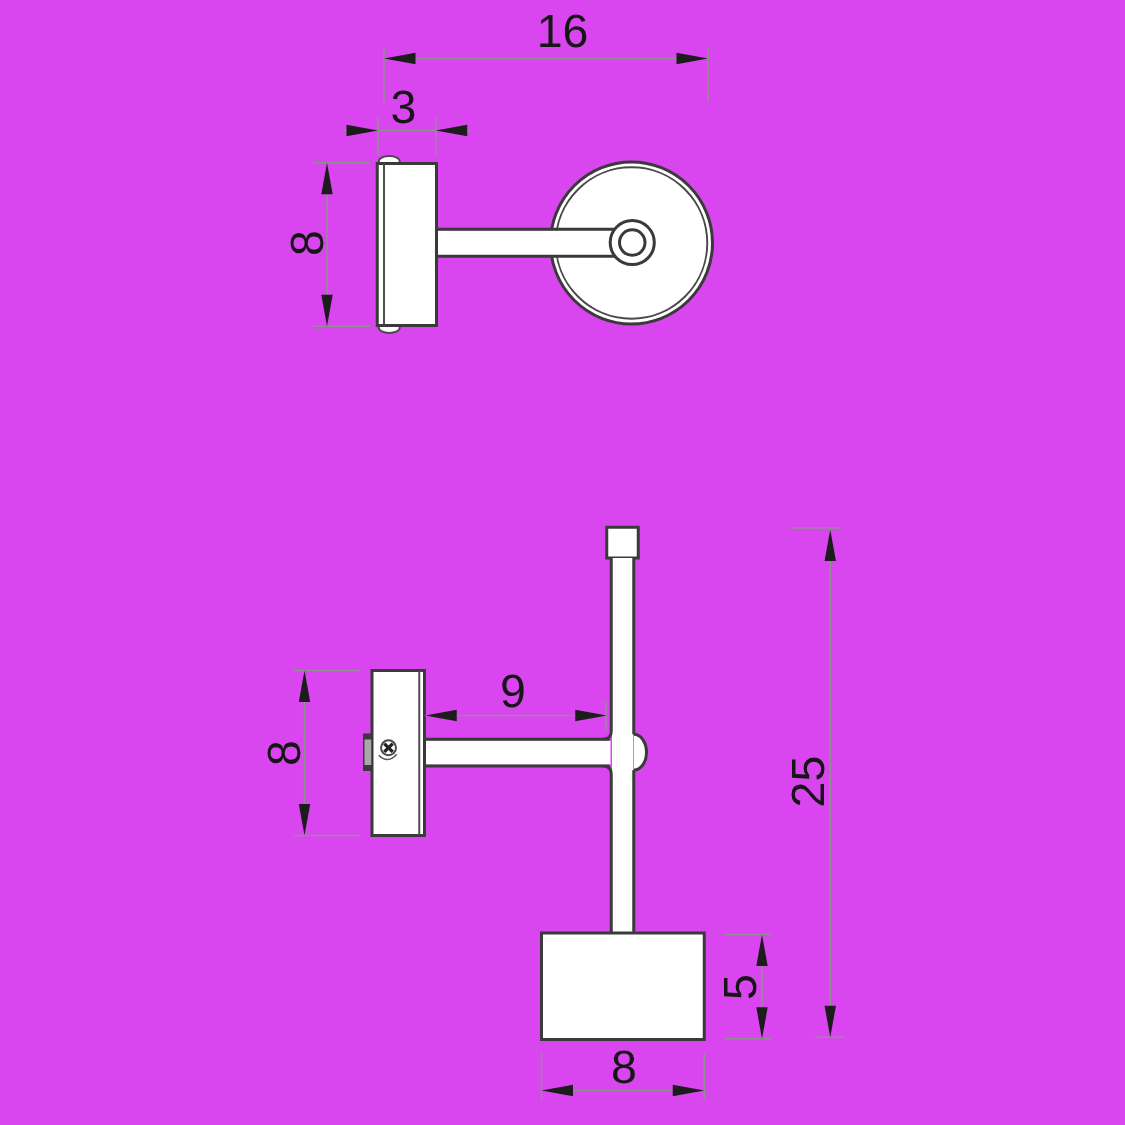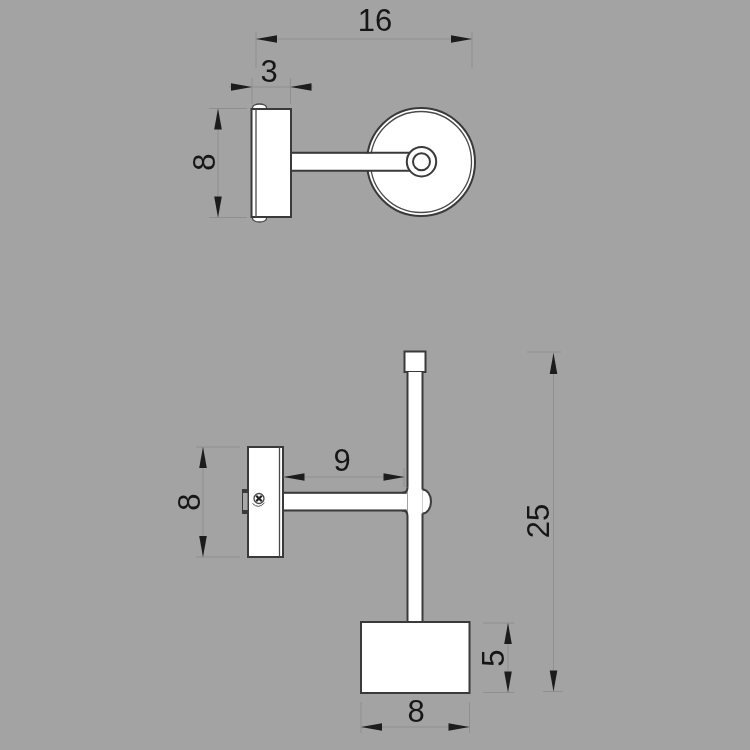--- a/index.html
+++ b/index.html
@@ -1,16 +1,16 @@
 <!DOCTYPE html>
 <html><head>
 <meta charset="utf-8">
 <style>
   html,body{margin:0;padding:0;background:#ffffff;}
-  .stage{width:750px;height:750px;background:#a3a3a3;position:relative;overflow:hidden;}
+  .stage{width:750px;height:750px;background:#d946ef;position:relative;overflow:hidden;}
   svg{display:block;}
   .obj{stroke:#3a3a3a;stroke-width:2;fill:none;stroke-linecap:butt;}
   .objthin{stroke:#4a4a4a;stroke-width:1.3;fill:none;}
   .fillw{fill:#ffffff;}
   .nofill{fill:none;}
   .whitefill{fill:#ffffff;stroke:none;}
   .dim{stroke:#8f8f8f;stroke-width:1;fill:none;}
   .arr{fill:#1c1c1c;stroke:none;}
   .dimtext{font-family:"Liberation Sans","DejaVu Sans",sans-serif;font-size:31px;fill:#161616;}
   .gray{fill:#a8a8a8;stroke:#3a3a3a;stroke-width:1;}

